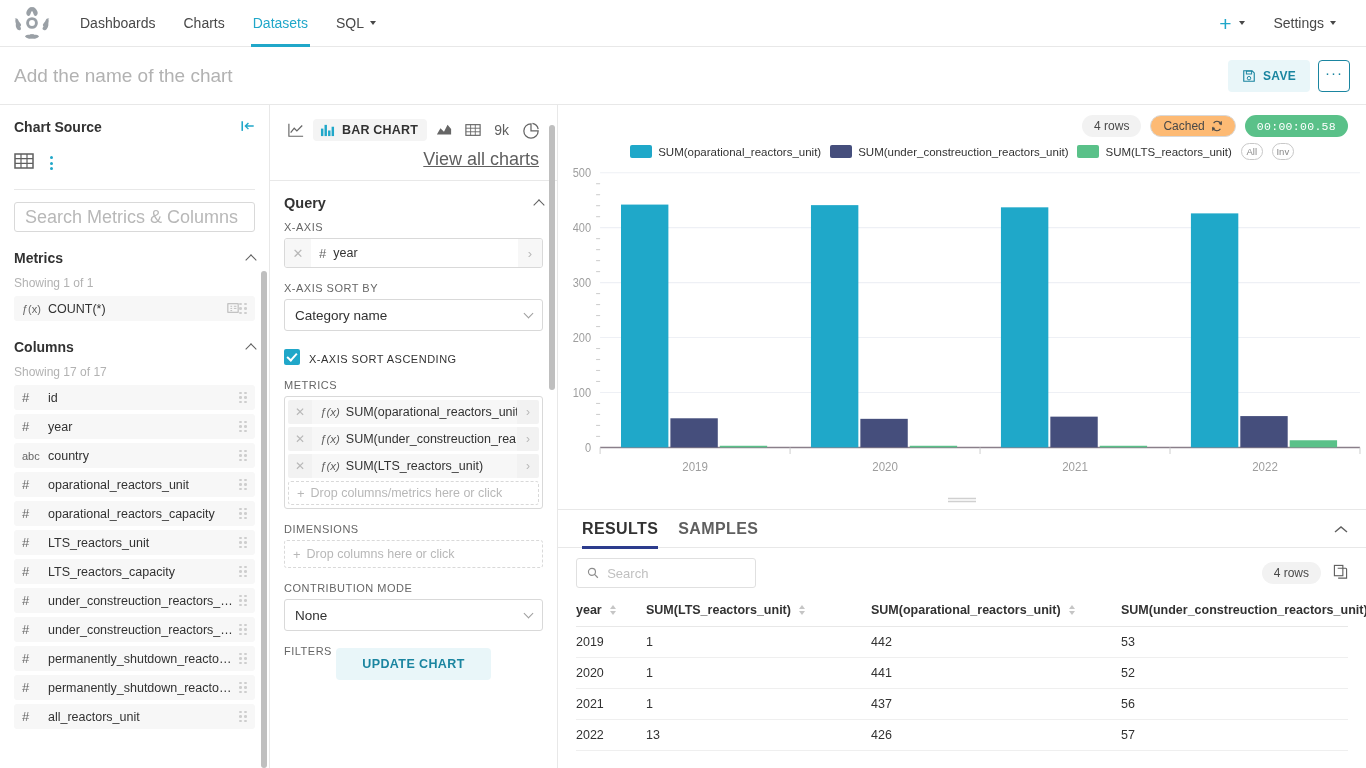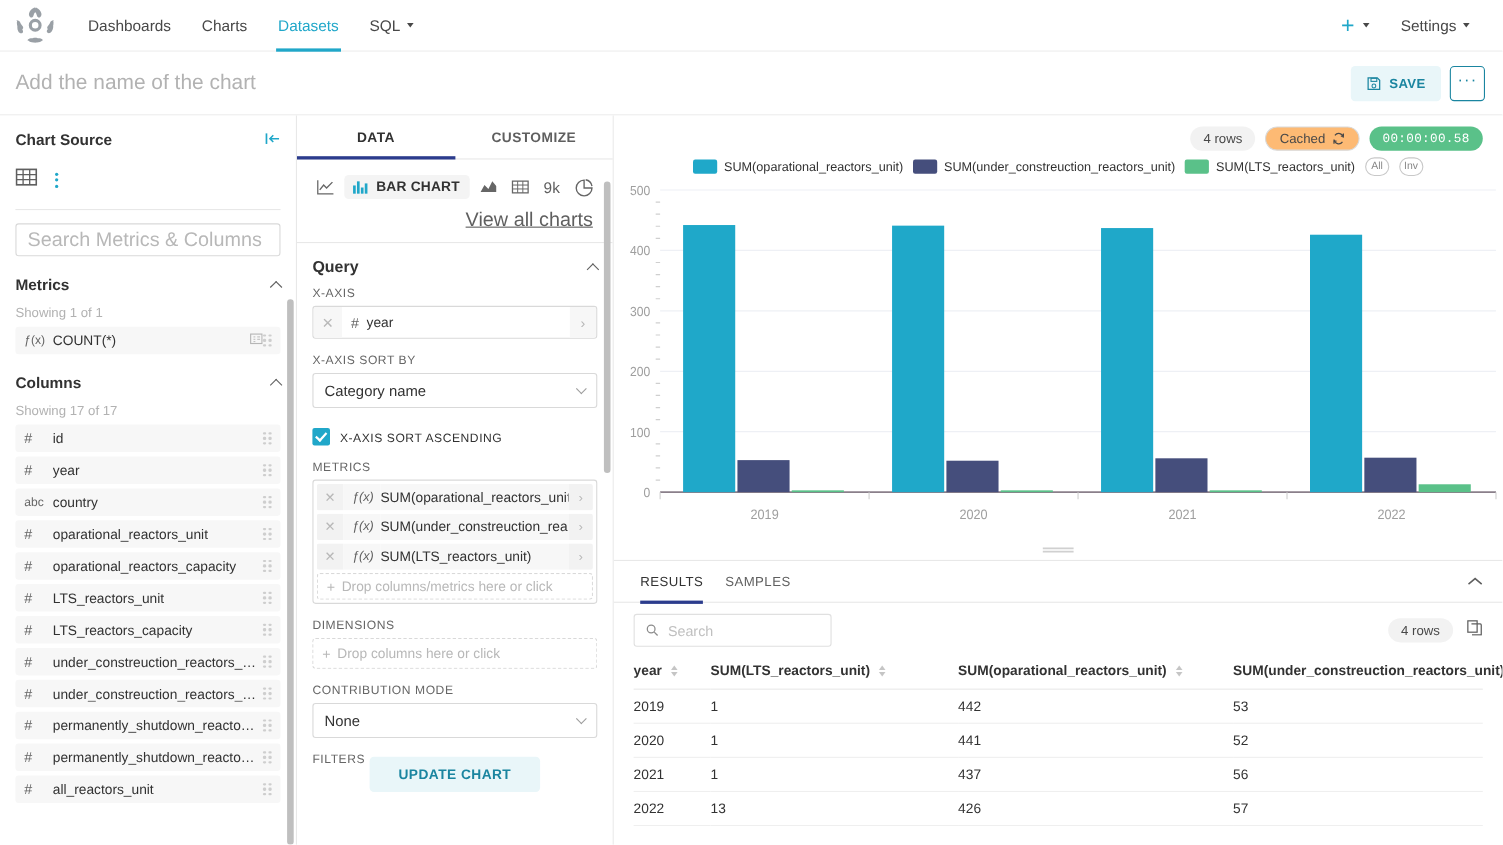--- a/index.html
+++ b/index.html
@@ -273,21 +273,21 @@
   .drag-handle-wrap { height: 18px; display: flex; align-items: center; justify-content: center; }
   .drag-handle { width: 32px; }
 
   
   .results-pane { flex: 1; display: flex; flex-direction: column; border-top: 1px solid #e8e8e8; min-height: 0; }
   .res-tabs {
     display: flex; align-items: center; height: 38px; flex: 0 0 38px;
     padding: 0 18px 0 14px; border-bottom: 1px solid #e8e8e8; position: relative;
   }
   .res-tab {
-    font-size: 12px; font-weight: normal; letter-spacing: .4px; color: #5f5f5f;
+    font-size: 16px; font-weight: bold; letter-spacing: .4px; color: #5f5f5f;
     height: 38px; display: flex; align-items: center; padding: 0 10px;
     cursor: pointer; position: relative;
   }
   .res-tab.active { color: #323232; }
   .res-tab.active:after {
     content: ""; position: absolute; left: 10px; right: 10px; bottom: -1px; height: 3px; background: #2c3c8d;
   }
   .res-collapse { margin-left: auto; cursor: pointer; color: #5f5f5f; }
   .res-toolbar { display: flex; align-items: center; padding: 10px 18px 8px 18px; }
   .search-box {
@@ -588,28 +588,20 @@
                 <i></i>
                 <i></i>
               </div>
             </div>
           </div>
         <div class="ds-vscroll"></div>
       </div>
     </div>
 
     <div class="control-panel">
-      <div class="cp-tabs">
-        <div class="cp-tab active">
-          <span>DATA</span>
-        </div>
-        <div class="cp-tab">
-          <span>CUSTOMIZE</span>
-        </div>
-      </div>
       <div class="cp-scroll">
         <div class="cp-vscroll"></div>
 
         <div class="viz-row">
           <div class="viz-icon">
             <svg width="18" height="16" viewBox="0 0 20 18">
               <path d="M2 2v14h16" stroke="#666" stroke-width="1.3" fill="none"></path>
               <path d="M4 12l4-5 3 3 6-6" stroke="#666" stroke-width="1.4" fill="none"></path>
             </svg>
           </div>

